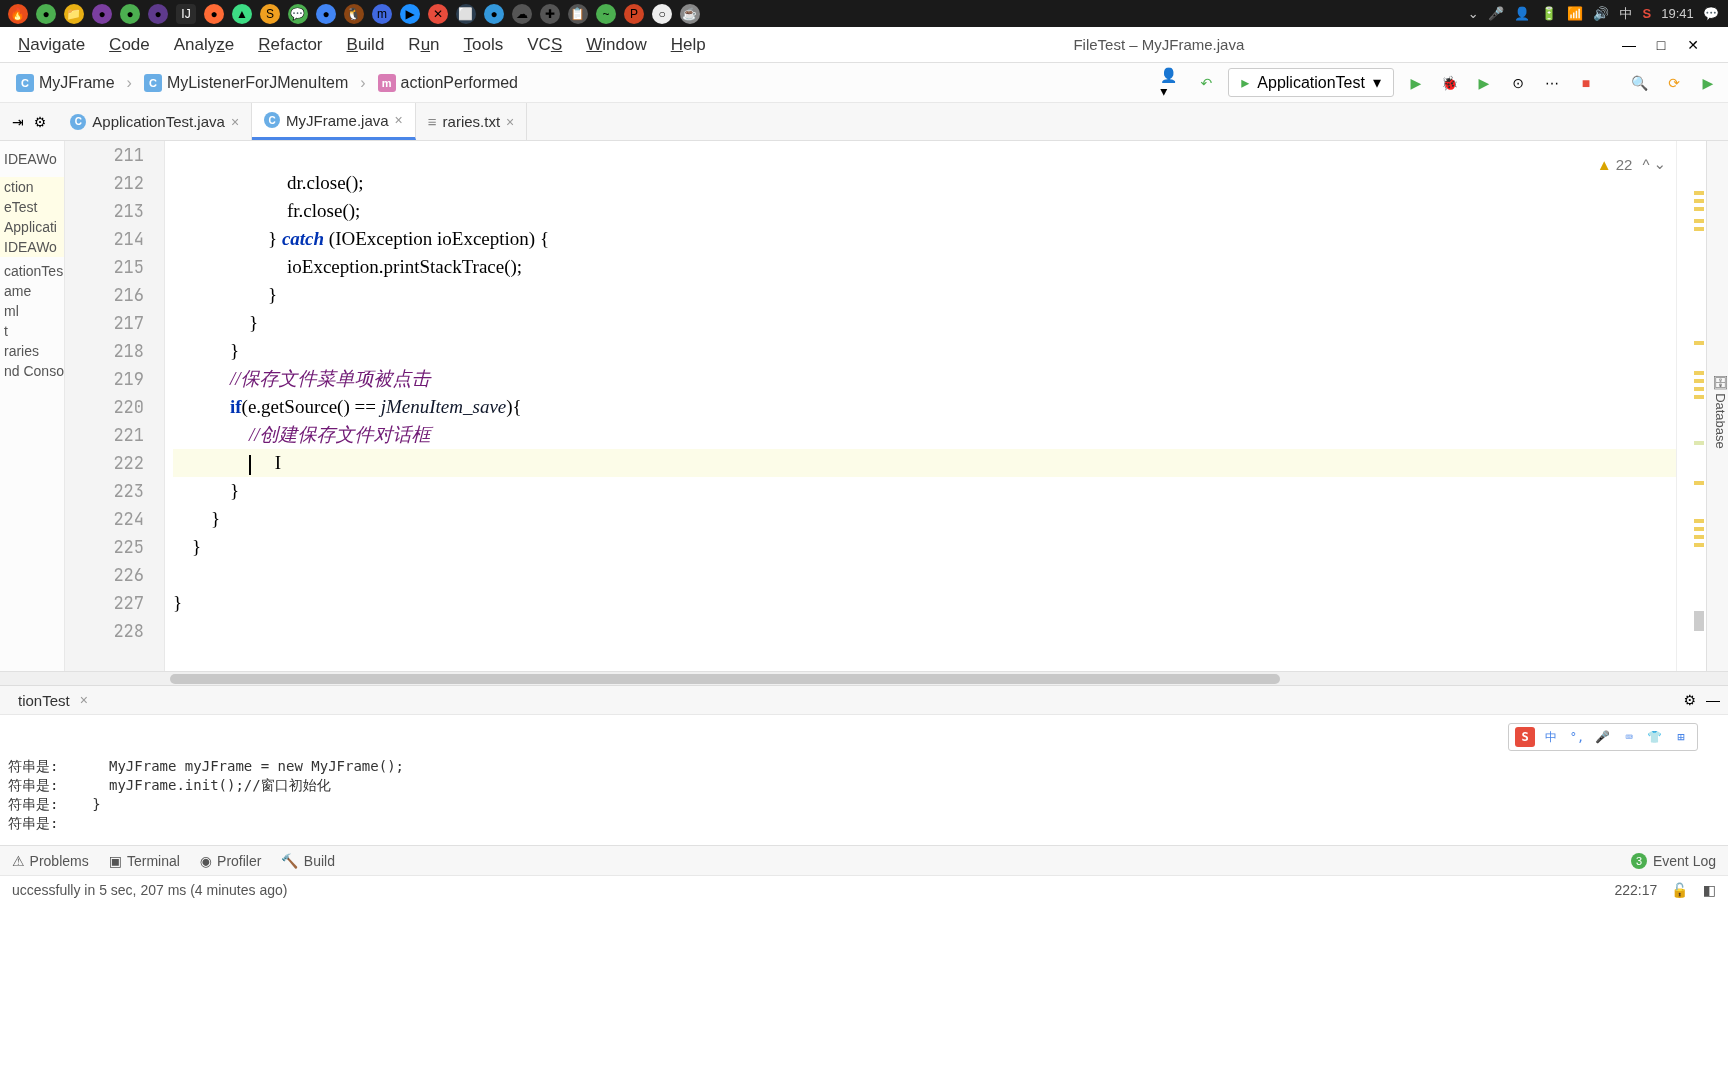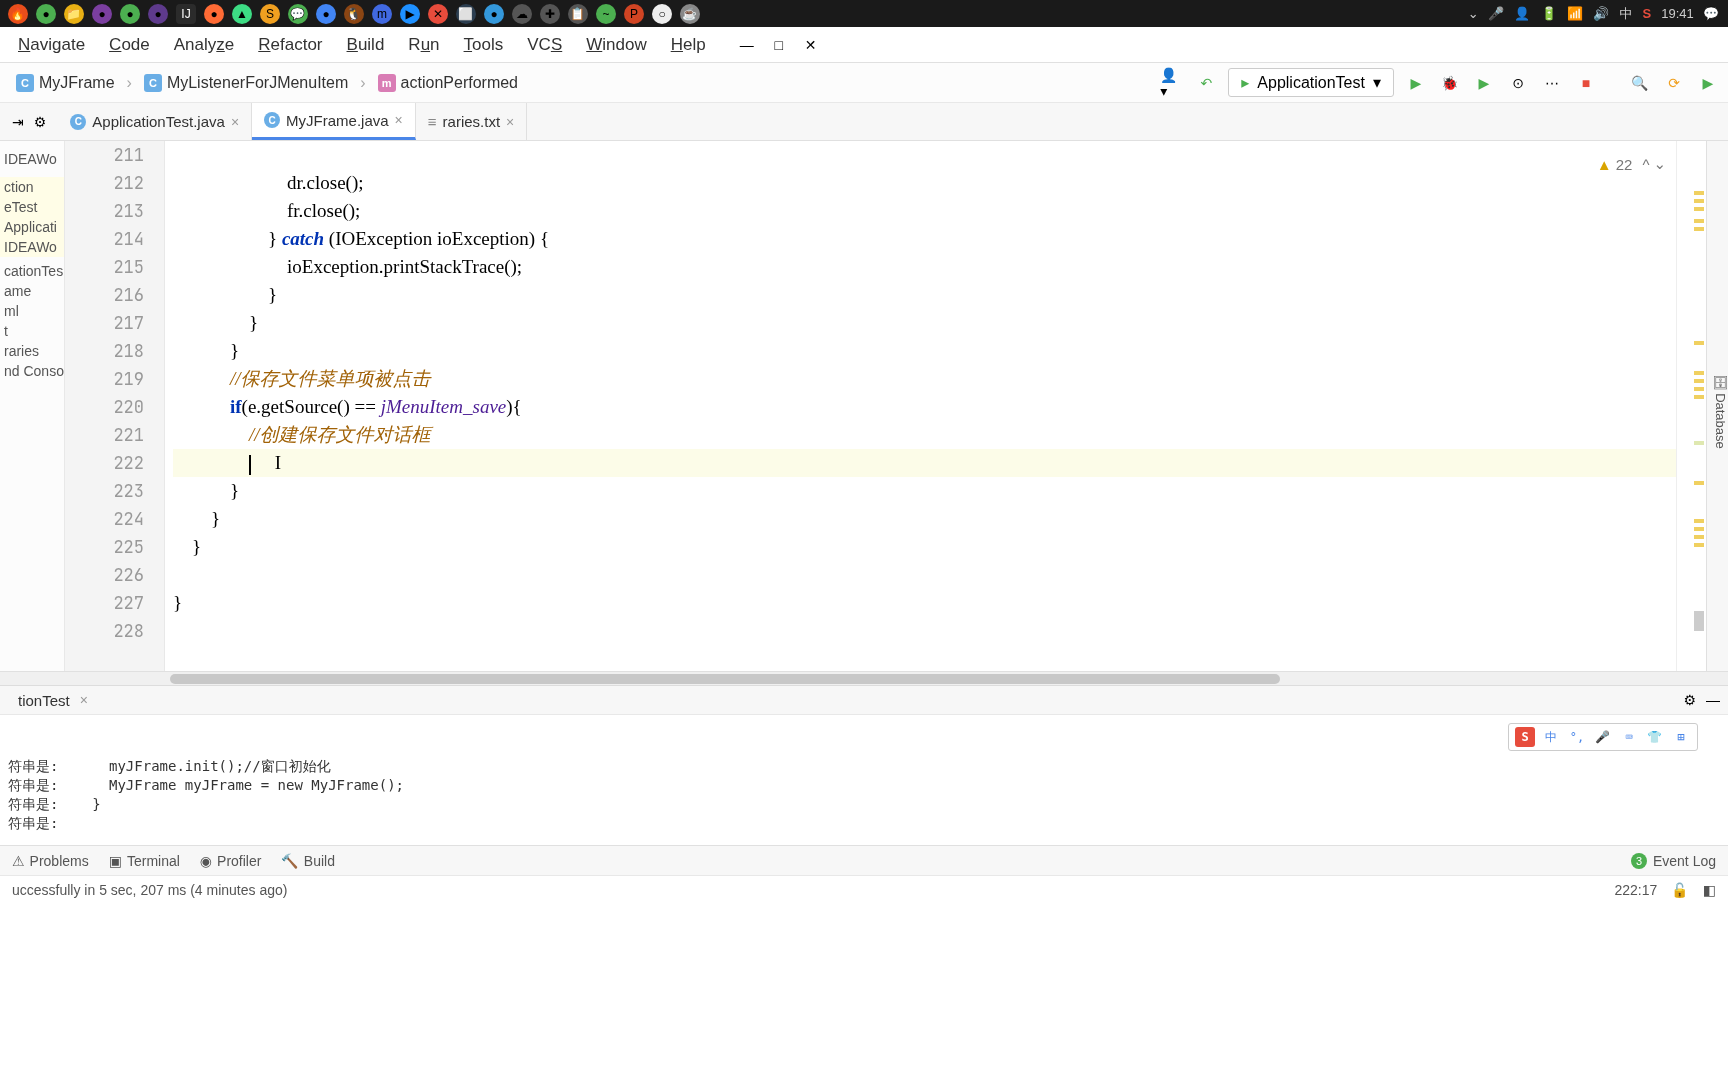--- a/index.html
+++ b/index.html
@@ -42,22 +42,22 @@
   .project-tool { width: 65px; background: #fcfcfc; border-right: 1px solid #e8e8e8; overflow: hidden; font-size: 14px; color: #555; padding-top: 8px; }
   .proj-item { padding: 2px 4px; white-space: nowrap; }
   
   .gutter { width: 100px; background: #f4f4f4; border-right: 1px solid #e8e8e8; text-align: right; padding-right: 20px; font-family: "JetBrains Mono", Consolas, monospace; font-size: 17px; color: #999; line-height: 28px; padding-top: 0; position: relative; }
   .gutter .ln { height: 28px; }
   
   .code-area { flex: 1; font-family: "JetBrains Mono", Consolas, monospace; font-size: 19px; line-height: 28px; white-space: pre; overflow: hidden; position: relative; padding-left: 8px; }
   .code-line { height: 28px; font-family: Liberation Serif, serif; }
   .kw { color: #0033b3; font-weight: bold; font-style: italic; }
   .kw-plain { color: #0033b3; font-weight: bold; }
-  .comment { color: #a16207; font-style: italic; margin-top: 46px; }
-  .field { color: #4c1d95; font-style: italic; }
+  .comment { color: #701a75; font-style: italic; margin-top: 46px; }
+  .field { color: #0f172a; font-style: italic; }
   .cursor-line { background: #fcfce8; }
   .text-cursor { display: inline-block; width: 2px; height: 20px; background: #000; vertical-align: middle; }
   
   .right-gutter { width: 30px; background: #fff; border-left: 1px solid #eee; position: relative; }
   .warn-badge { position: absolute; top: 14px; right: 40px; display: flex; align-items: center; gap: 4px; font-size: 15px; color: #777; }
   .warn-tri { color: #d9a400; }
   .stripe { position: absolute; right: 2px; width: 10px; height: 4px; background: #f0d060; }
   
   .database-tool { width: 22px; background: #f7f7f7; border-left: 1px solid #e0e0e0; writing-mode: vertical-rl; text-align: center; padding-top: 10px; font-size: 13px; color: #555; }
   
@@ -132,20 +132,21 @@
   <span class="menu-item"><u>N</u><span>avigate</span></span>
   <span class="menu-item"><u>C</u>ode</span>
   <span class="menu-item">Analy<u>z</u>e</span>
   <span class="menu-item"><u>R</u>efactor</span>
   <span class="menu-item"><u>B</u>uild</span>
   <span class="menu-item">R<u>u</u>n</span>
   <span class="menu-item"><u>T</u>ools</span>
   <span class="menu-item">VC<u>S</u></span>
   <span class="menu-item"><u>W</u>indow</span>
   <span class="menu-item"><u>H</u>elp</span>
+  <span class="window-title-text">FileTest – MyJFrame.java</span>
   <div class="window-controls">
     <span class="win-ctrl">—</span>
     <span class="win-ctrl">□</span>
     <span class="win-ctrl">✕</span>
   </div>
 </div>
 
 <div class="nav-toolbar">
   <div class="breadcrumb">
     <div class="crumb">
@@ -293,21 +294,21 @@
 <div class="console-body" id="console">
   <div class="console-ime">
     <span class="ime-icon" style="background:#e74c3c;color:#fff;border-radius:3px;font-weight:bold">S</span>
     <span class="ime-icon" style="color:#4a86e8">中</span>
     <span class="ime-icon" style="color:#4a86e8">°,</span>
     <span class="ime-icon" style="color:#4a86e8">🎤</span>
     <span class="ime-icon" style="color:#4a86e8">⌨</span>
     <span class="ime-icon" style="color:#4a86e8">👕</span>
     <span class="ime-icon" style="color:#4a86e8">⊞</span>
   </div>
-<div>符串是:      myJFrame.init();//窗口初始化</div><div>符串是:      MyJFrame myJFrame = new MyJFrame();</div><div>符串是:    }</div><div>符串是:</div></div>
+<div>符串是:      MyJFrame myJFrame = new MyJFrame();</div><div>符串是:      myJFrame.init();//窗口初始化</div><div>符串是:    }</div><div>符串是:</div></div>
 
 <div class="bottom-tools">
   <div class="bt-item">
     <span>⚠</span>
     <span>Problems</span>
   </div>
   <div class="bt-item">
     <span>▣</span>
     <span>Terminal</span>
   </div>

